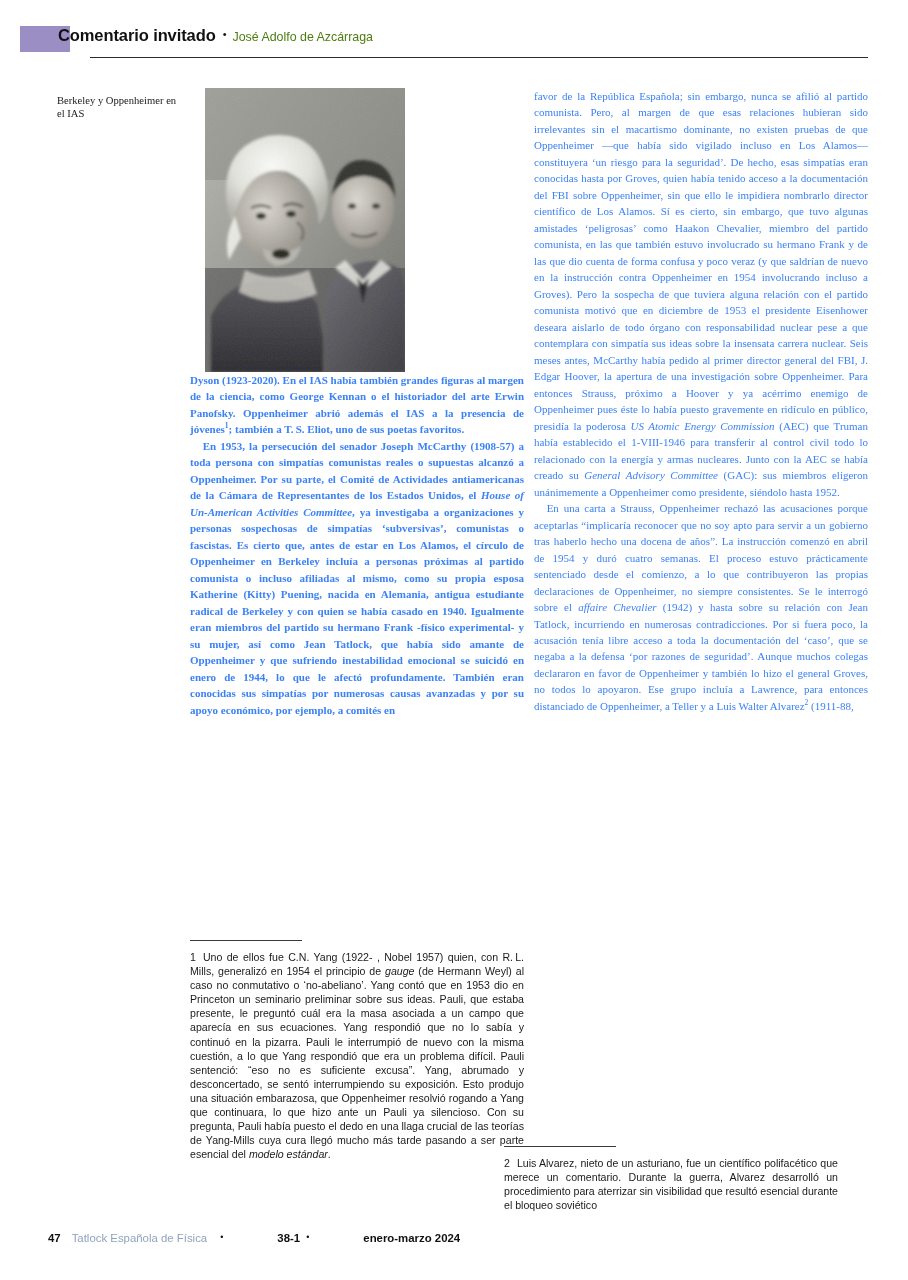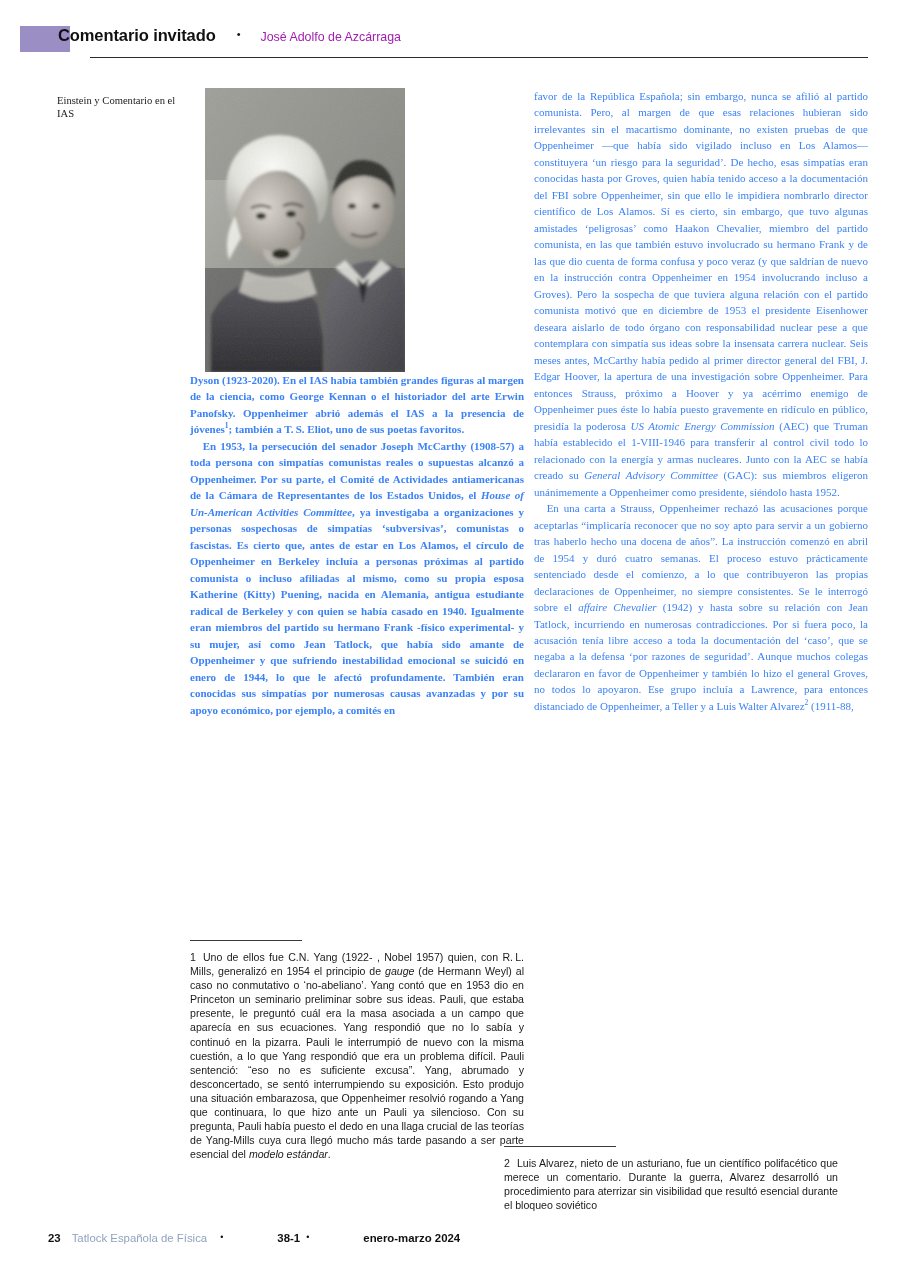--- a/index.html
+++ b/index.html
@@ -41,41 +41,40 @@
     background: #9b8ec4;
   }
   .masthead-text {
     position: absolute;
     left: 38px;
     top: 0;
     height: 26px;
     display: flex;
     align-items: baseline;
     white-space: nowrap;
-    gap: 14px;
   }
   .masthead-title {
     font-family: "Liberation Sans", "DejaVu Sans", sans-serif;
     font-weight: bold;
     font-size: 16.5px;
     letter-spacing: -0.1px;
     color: #111111;
   }
   .masthead-dot {
     font-family: "Liberation Sans", "DejaVu Sans", sans-serif;
     font-size: 11px;
     color: #111111;
     margin: 0 6px 0 7px;
     position: relative;
     top: -3px;
   }
   .masthead-author {
     font-family: "Liberation Sans", "DejaVu Sans", sans-serif;
     font-size: 12.4px;
-    color: #a21caf;
+    color: #4d7c0f;
   }
   .masthead-rule {
     position: absolute;
     left: 70px;
     top: 31px;
     width: 778px;
     height: 1px;
     background: #2b2b2b;
   }
 
@@ -197,21 +196,21 @@
   <div class="masthead">
     <div class="masthead-swatch" style="background: rgb(155, 142, 196);"></div>
     <div class="masthead-text">
       <span class="masthead-title">Comentario invitado</span>
       <span class="masthead-dot">•</span>
       <span class="masthead-author">José Adolfo de Azcárraga</span>
     </div>
     <div class="masthead-rule"></div>
   </div>
 
-  <div class="figure-caption">Einstein y Comentario en el IAS</div>
+  <div class="figure-caption">Berkeley y Oppenheimer en el IAS</div>
 
   <div class="figure">
     <svg width="200" height="284" viewBox="0 0 200 284" role="img" aria-label="Einstein y Oppenheimer">
       <defs>
         <linearGradient id="bgGrad" x1="0" y1="0" x2="1" y2="1">
           <stop offset="0%" stop-color="#b9b9b4"></stop>
           <stop offset="45%" stop-color="#9a9a95"></stop>
           <stop offset="100%" stop-color="#6e6e69"></stop>
         </linearGradient>
         <radialGradient id="hairGrad" cx="45%" cy="35%" r="65%">
@@ -301,21 +300,21 @@
   </div>
 
   <div class="footnote-block fn-right">
     <div class="footnote-rule"></div>
     <div class="footnote-text" id="fn-right-text">
         <p><span class="fn-num">2</span>Luis Alvarez, nieto de un asturiano, fue un científico polifacético que merece un comentario. Durante la guerra, Alvarez desarrolló un procedimiento para aterrizar sin visibilidad que resultó esencial durante el bloqueo soviético</p>
       </div>
   </div>
 
   <div class="footer">
-    <span class="footer-page">23</span>
+    <span class="footer-page">47</span>
     <span class="footer-journal" style="color: rgb(143, 163, 191);">Tatlock Española de Física</span>
     <span class="footer-sep">•</span>
     <span class="footer-volume">38-1</span>
     <span class="footer-sep">•</span>
     <span class="footer-issue">enero-marzo 2024</span>
   </div>
 
 </div>
 
 </body></html>

